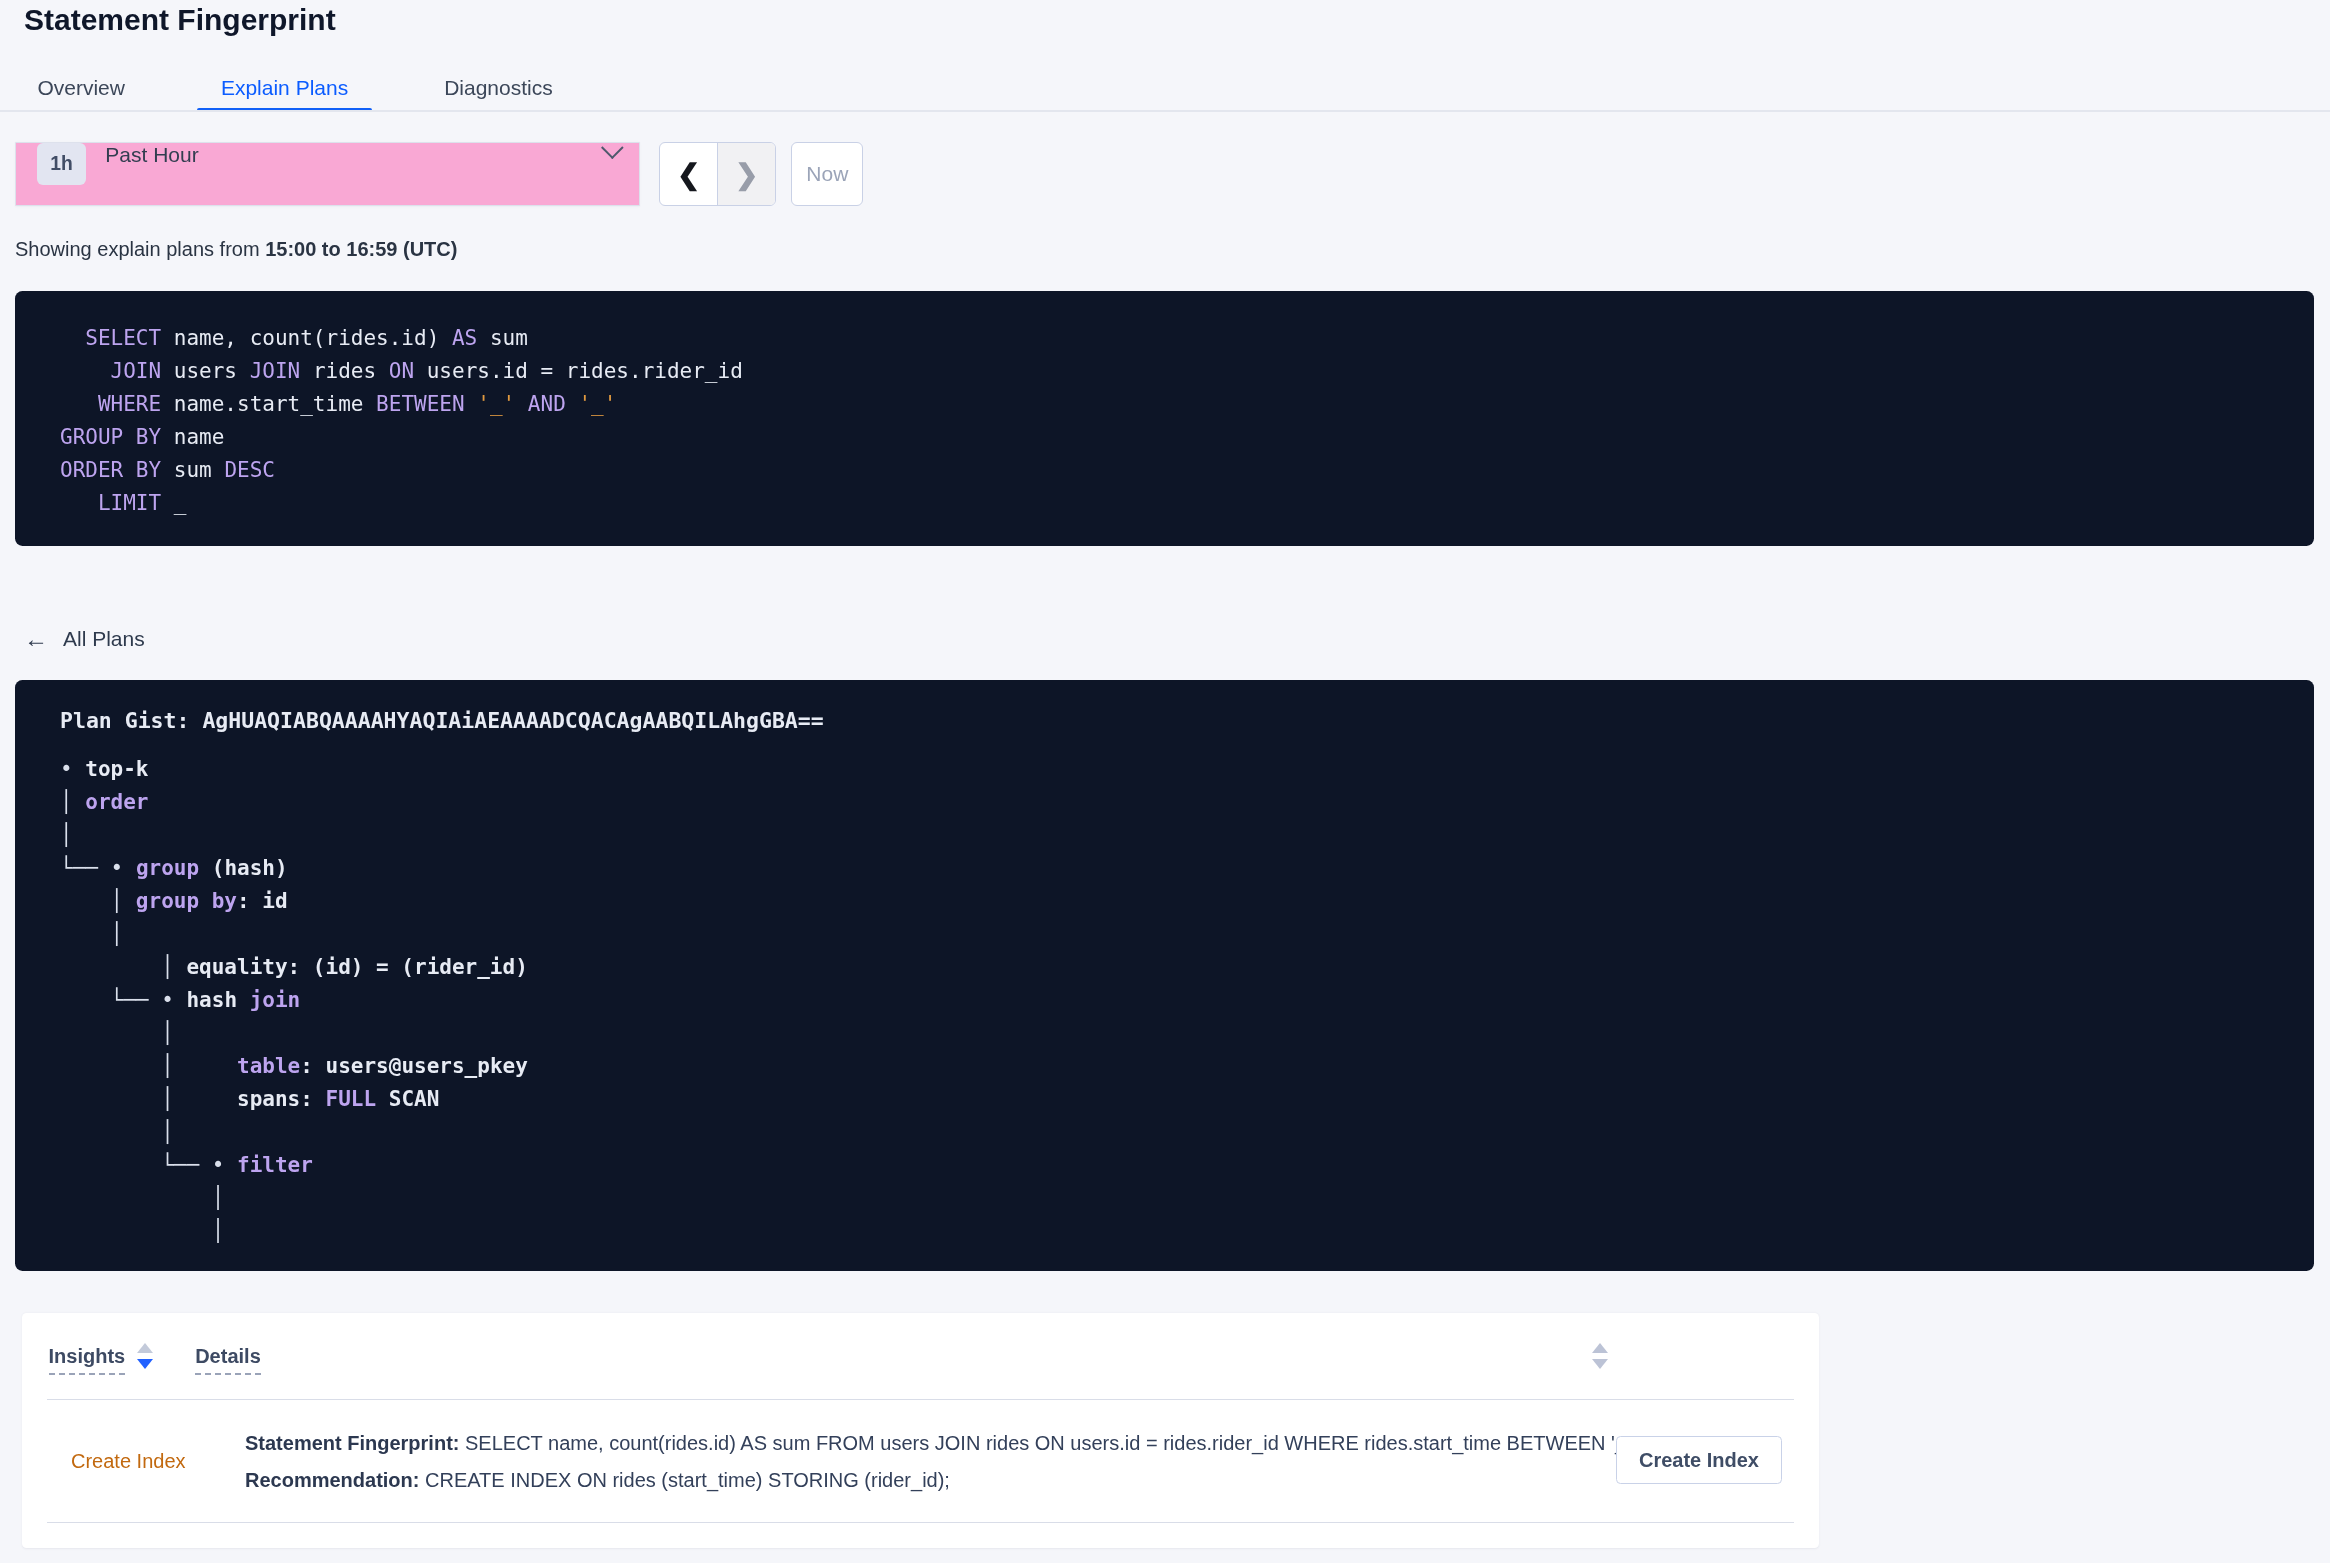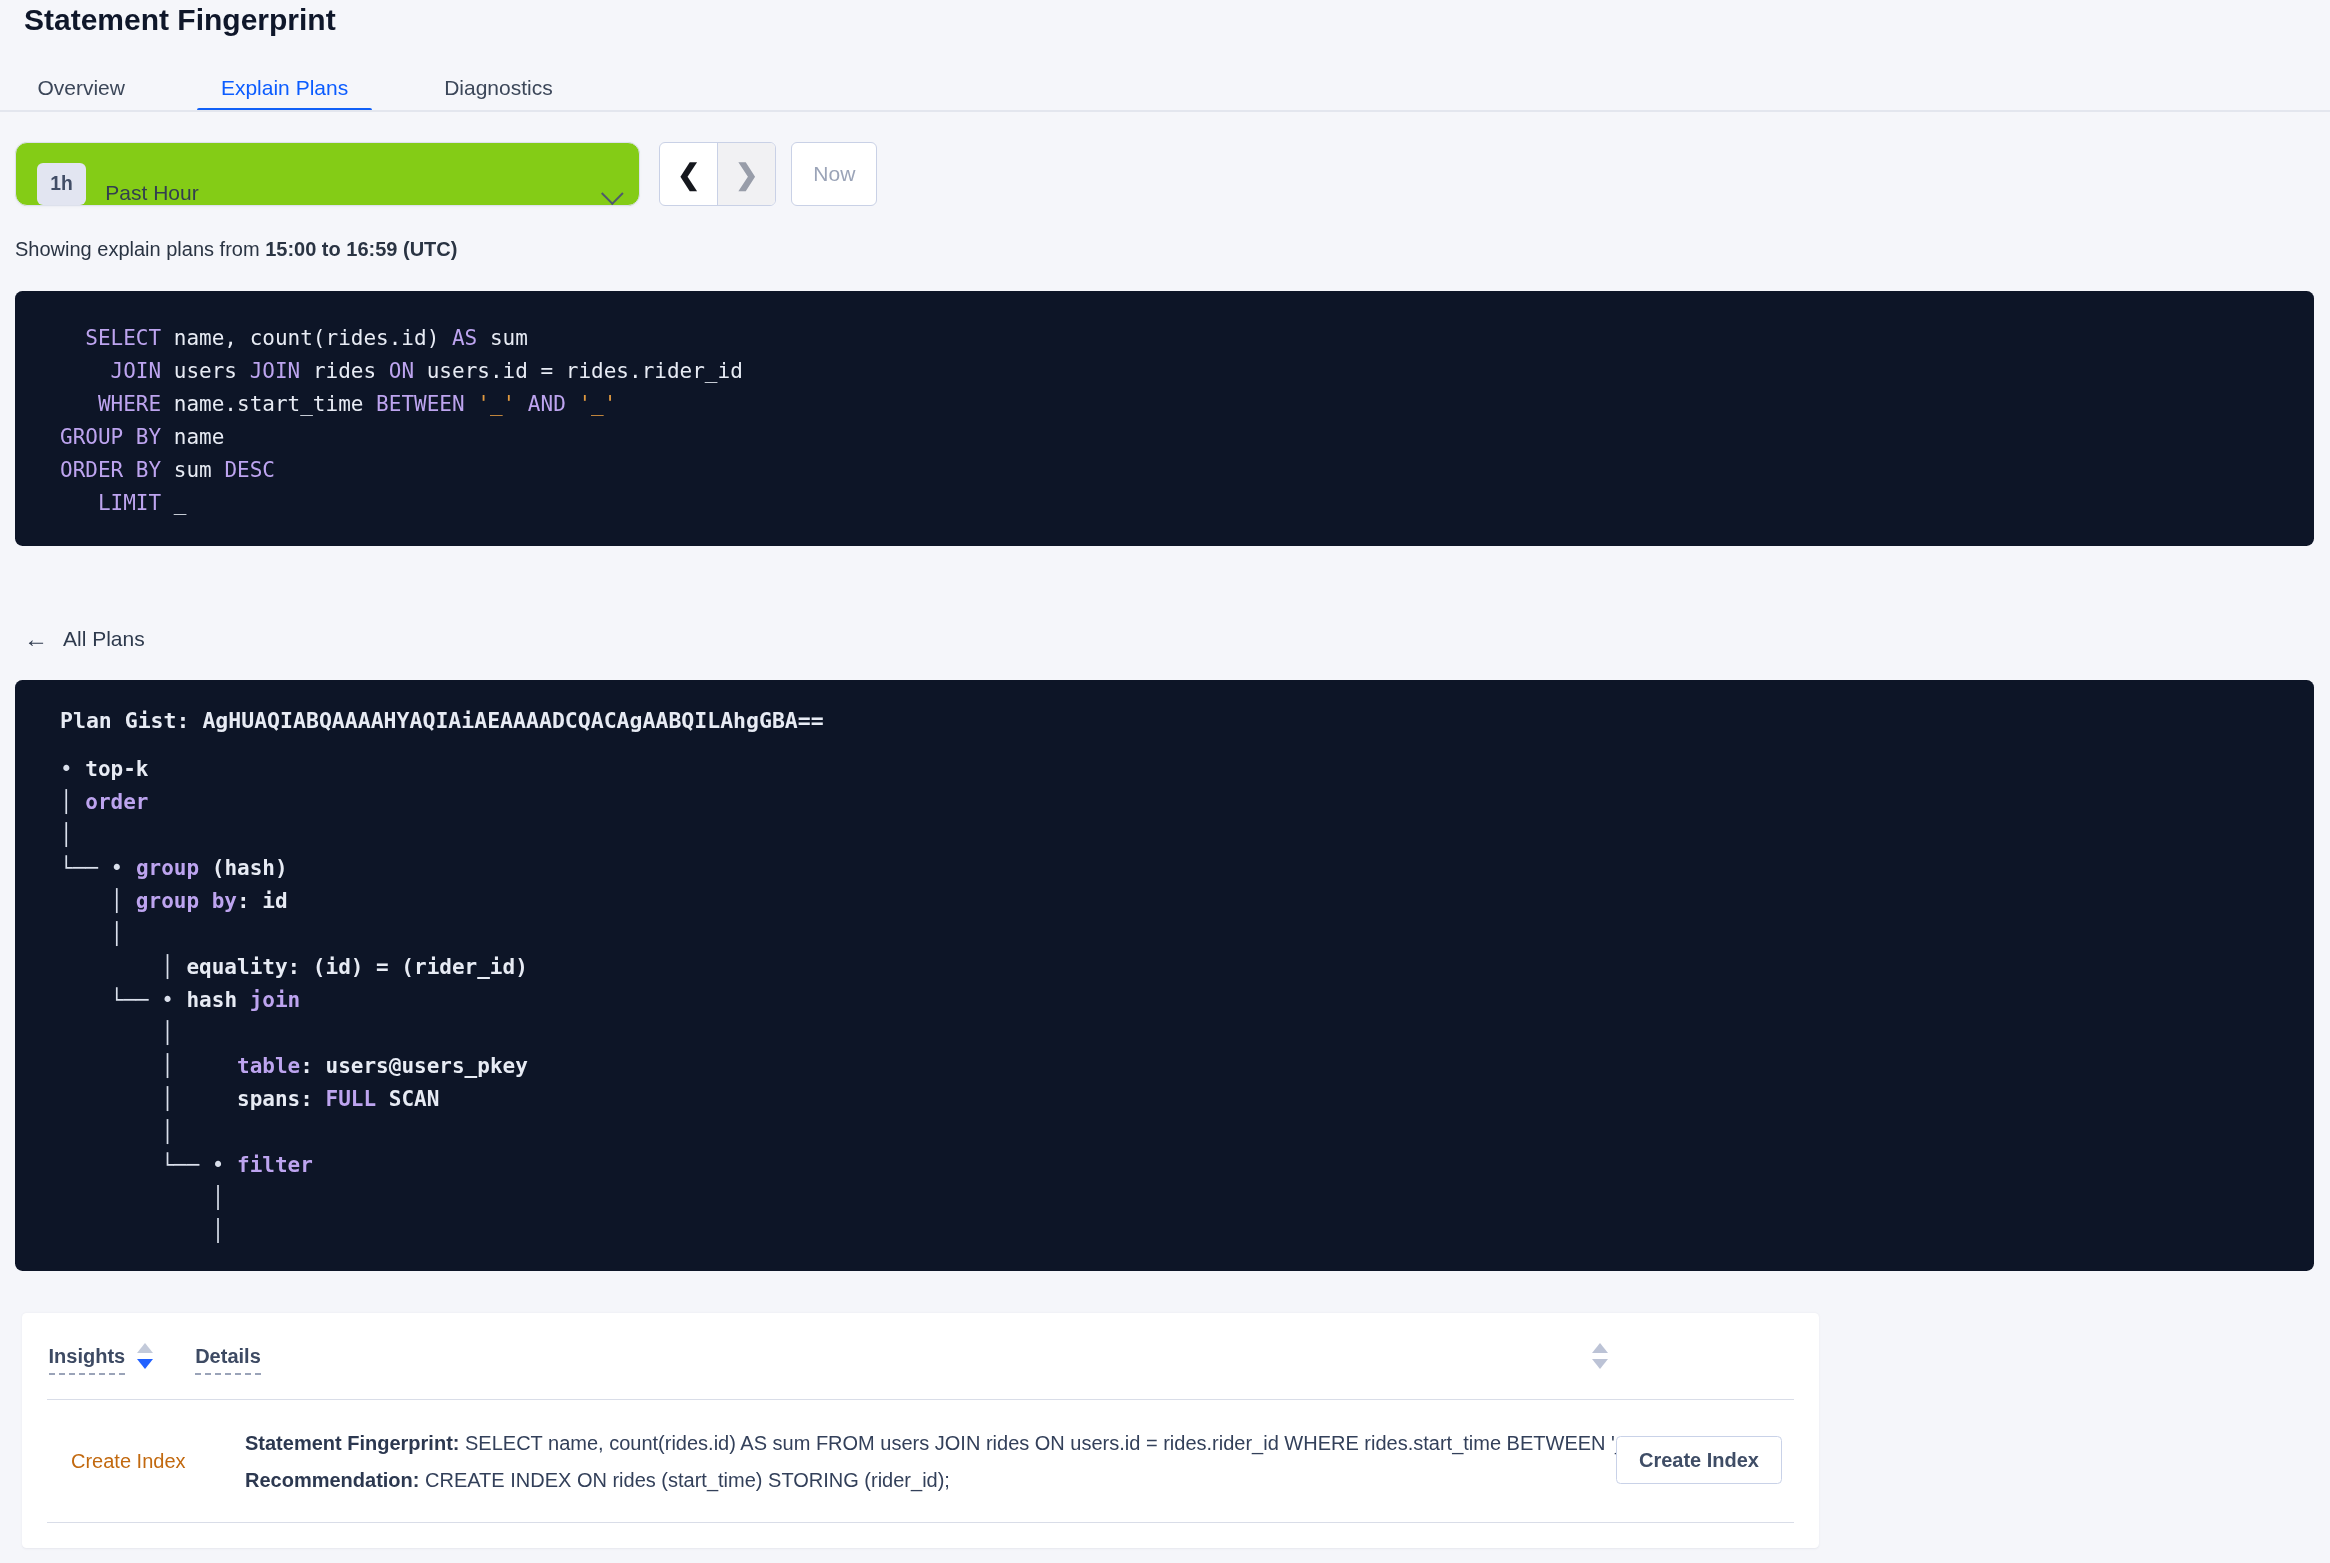--- a/index.html
+++ b/index.html
@@ -24,39 +24,39 @@
   }
   .tab.active { color:#0b5cff; }
   .tab.active::after {
     content:""; position:absolute; left:0; right:0; bottom:0;
     height:4.5px; border-radius:2.2px; background:#1160f7;
   }
   .tabs-divider { position:absolute; top:110px; left:0; width:2330px; height:1.5px; background:#e3e6ee; }
   
   .time-row { position:absolute; top:142px; left:15px; display:flex; align-items:center; }
   .dropdown {
-    width:625px; height:64px; background:#84cc16; border:1.5px solid #dde1ec; border-radius:12px;
-    display:flex; align-items:flex-end; cursor:pointer; box-shadow:0 0.7px 2.2px rgba(70,80,110,.05);
+    width:625px; height:64px; background:#f9a8d4; border:1.5px solid #dde1ec; border-radius:1px;
+    display:flex; align-items:flex-start; cursor:pointer; box-shadow:0 0.7px 2.2px rgba(70,80,110,.05);
   }
   .time-badge {
     margin-left:21px; width:49px; height:42px; background:#e2e5f1; border-radius:6px;
     font-weight:700; font-size:19.3px; color:#414d66;
     display:flex; align-items:center; justify-content:center;
   }
   .dropdown-label { margin-left:19.3px; font-size:21px; color:#323e50; }
   .chev-down { margin-left:auto; margin-right:22px; width:16.3px; height:16.3px; border-right:2.2px solid #4e596c; border-bottom:2.2px solid #4e596c; transform:rotate(45deg) translateY(-4.5px); }
   .pager {
     margin-left:19.3px; width:117px; height:64px; border:1.5px solid #c9d1e6; border-radius:6px;
     overflow:hidden; display:flex; background:#fff;
   }
   .pager-half { flex:1; display:flex; align-items:center; justify-content:center; font-size:28px; font-weight:700; cursor:pointer; }
   .pager-prev { color:#15171d; border-right:1.5px solid #c9d1e6; }
   .pager-next { background:#f1f1f3; color:#989da9; }
   .now-btn {
-    margin-left:15px; width:86px; height:64px; border:1.5px solid #c9d1e6; border-radius:6px;
+    margin-left:15px; width:72px; height:64px; border:1.5px solid #c9d1e6; border-radius:6px;
     background:#fff; color:#9ba4b8; font-size:21px;
     display:flex; align-items:center; justify-content:center; cursor:default;
   }
   .showing { position:absolute; top:238px; left:15px; font-size:20px; color:#2a3443; }
   .showing b { font-weight:700; }
   
   .codeblock {
     position:absolute; left:15px; width:2299px; background:#0d1527;
     font-family:"DejaVu Sans Mono", monospace; color:#e7ebf4;
   }

